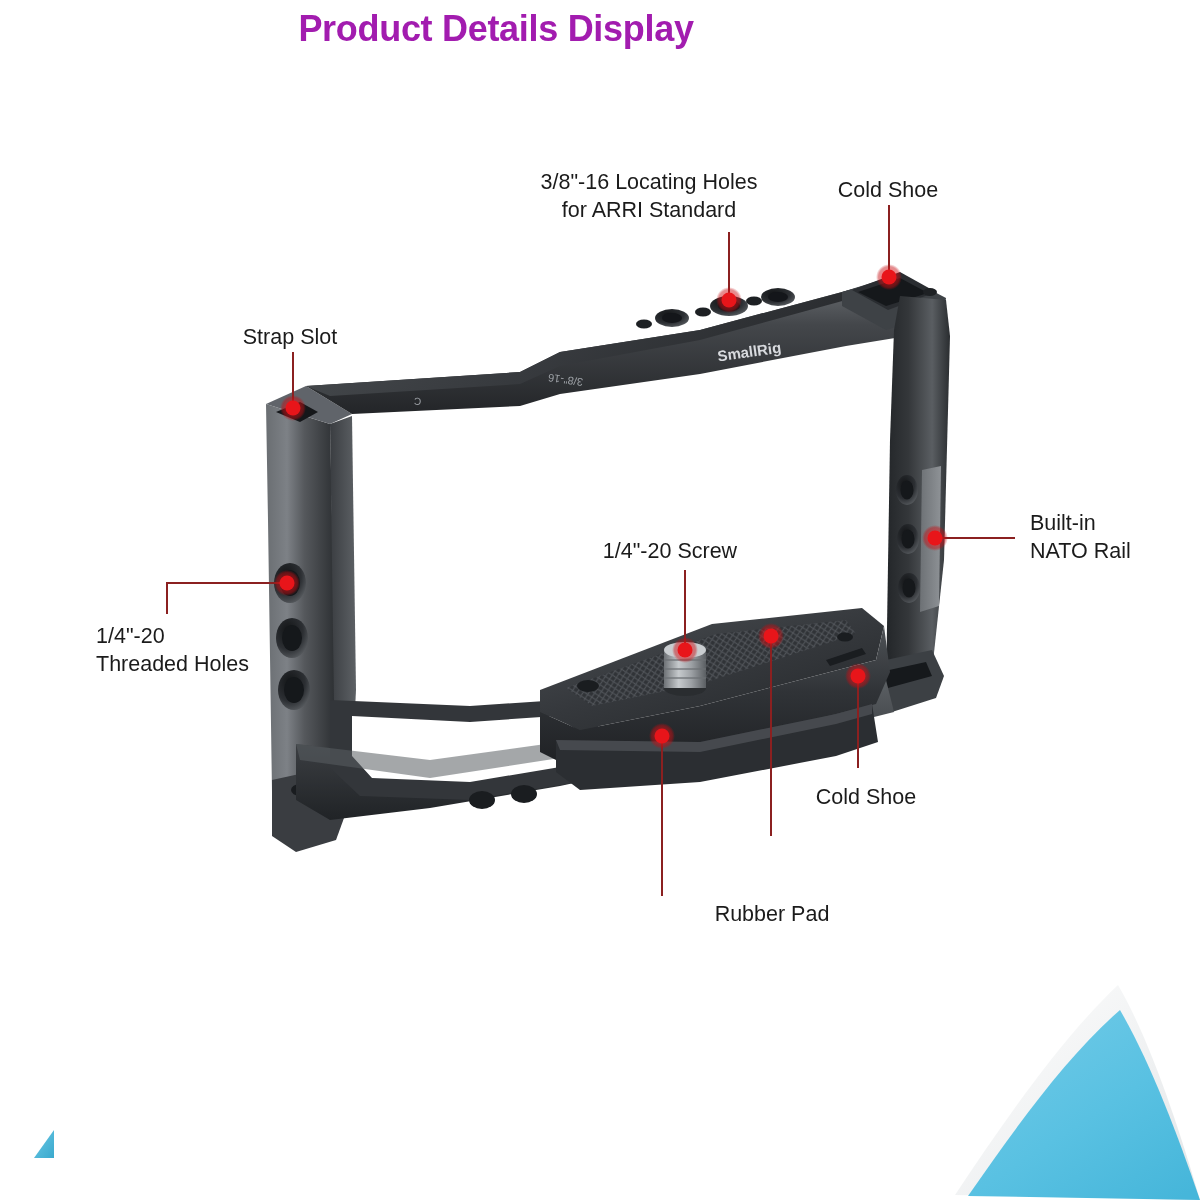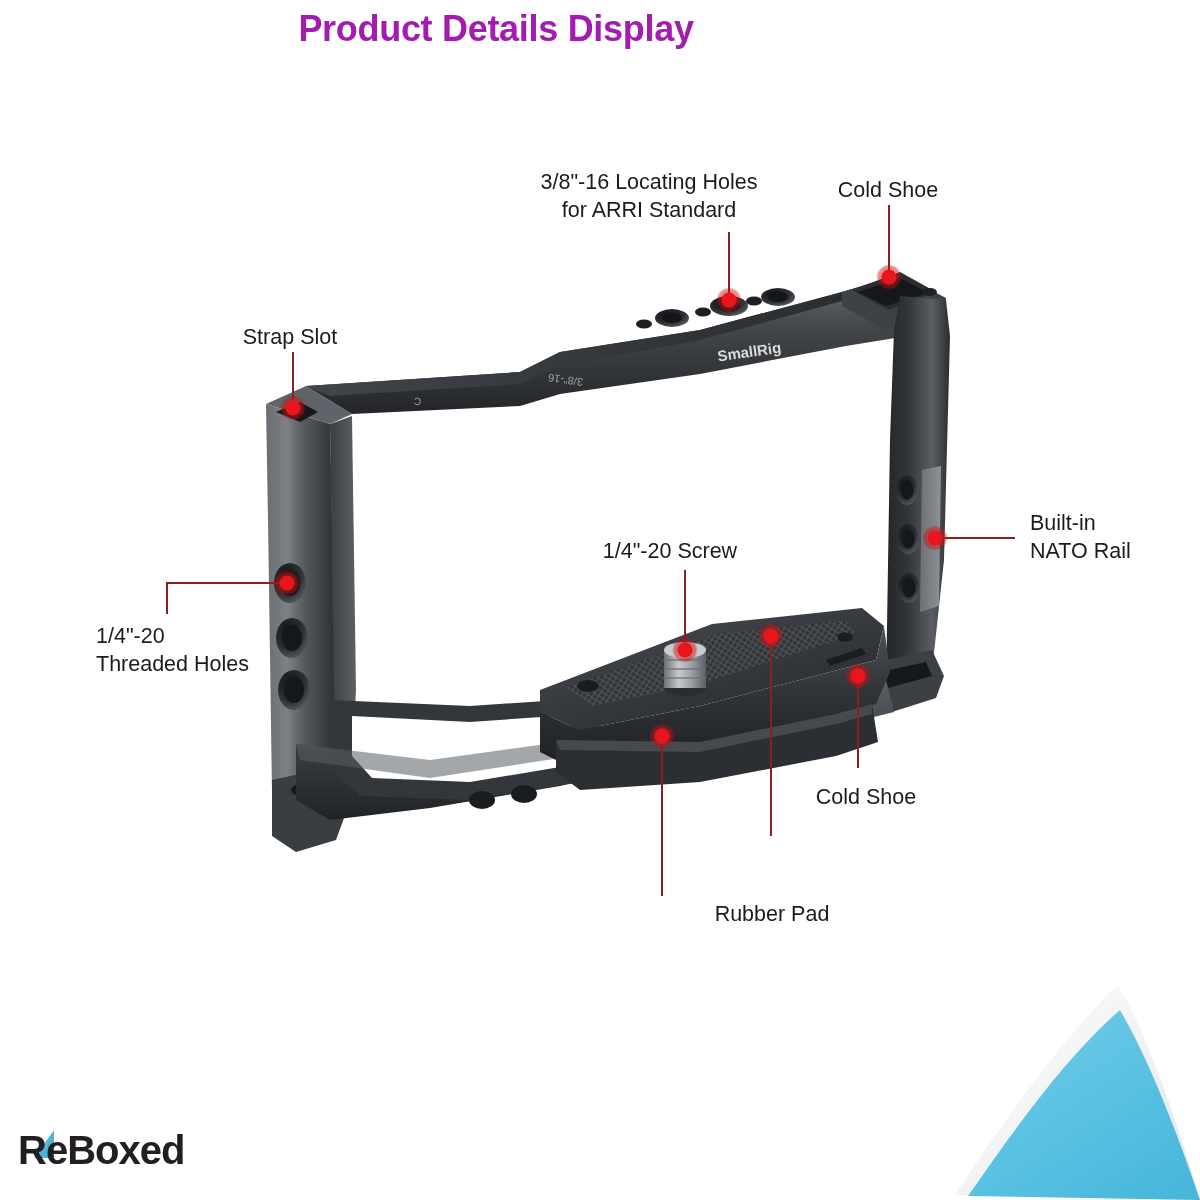--- a/index.html
+++ b/index.html
@@ -302,16 +302,15 @@
   <div class="logo-wrap">
     <svg width="44" height="56" viewBox="0 0 44 56" style="position:absolute;left:6px;top:2px;z-index:1">
       <path d="M30,6 L10,34 L30,34 Z" fill="url(#gLogoTri)"></path>
       <defs>
         <linearGradient id="gLogoTri" x1="0" y1="0" x2="1" y2="1">
           <stop offset="0" stop-color="#7fd0ea"></stop>
           <stop offset="1" stop-color="#3aa9cd"></stop>
         </linearGradient>
       </defs>
     </svg>
-    <span class="logo-text">ReBoxed</span>
   </div>
 
 </div>
 
 </body></html>

